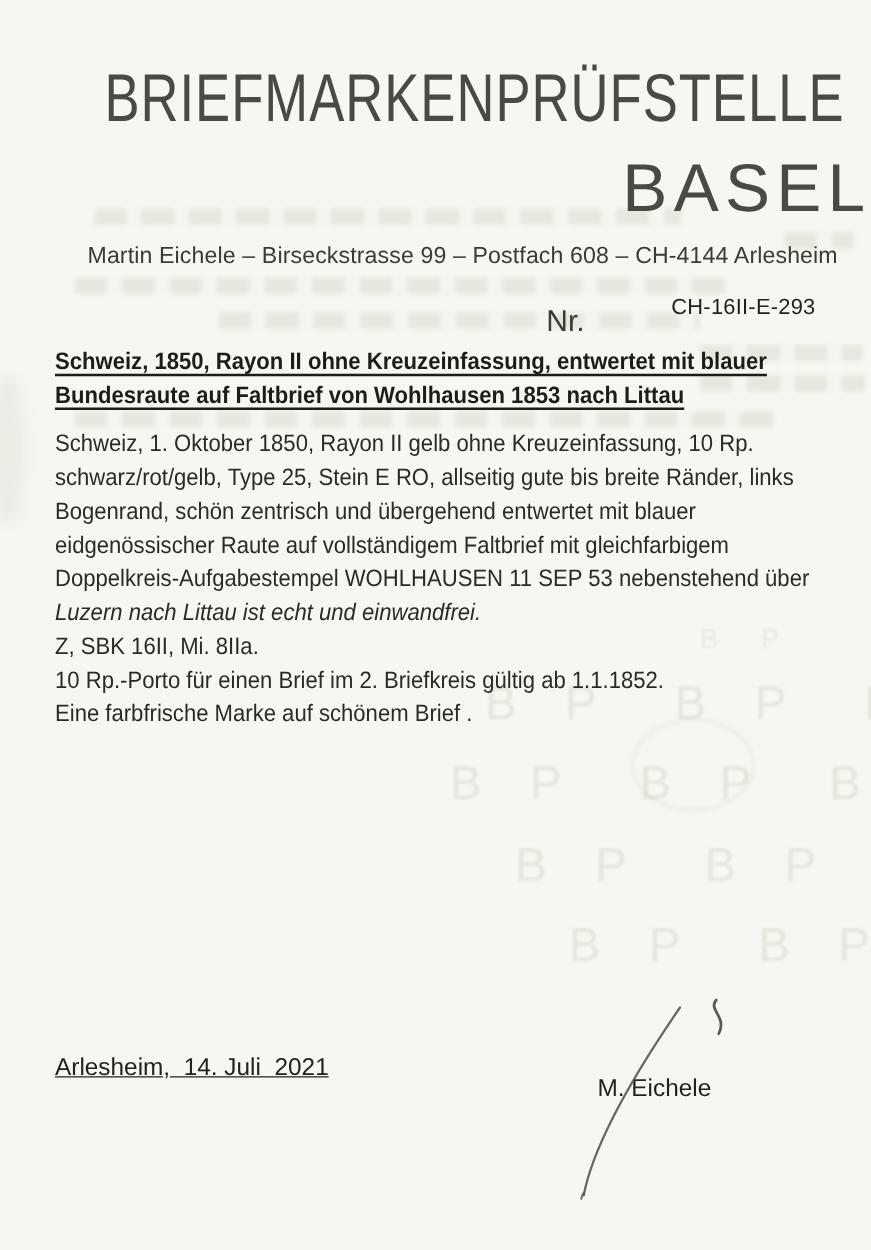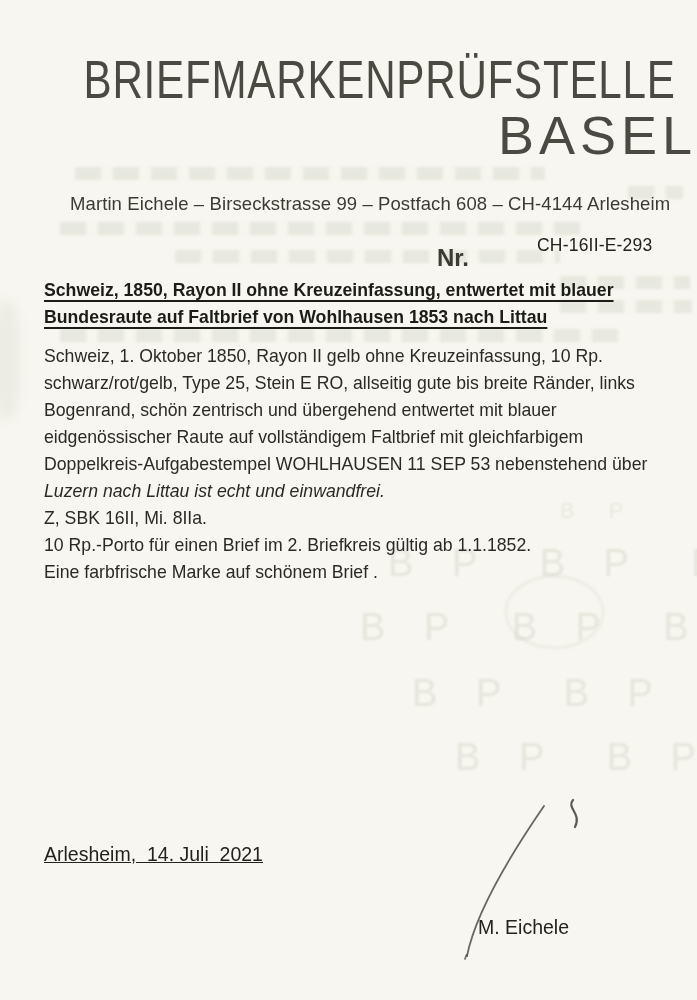--- a/index.html
+++ b/index.html
@@ -5,35 +5,35 @@
   html,body{margin:0;padding:0;background:#e8e7e2;}
   .page{
     position:relative;width:697px;height:1000px;margin:0 auto;
     background:#f7f6f0;overflow:hidden;
     font-family:"Liberation Sans",sans-serif;color:#2a2a26;
   }
   
   .letterhead{position:absolute;top:50px;left:0;width:100%;text-align:right;color:#4b4a42;}
   .title-l1{display:inline-block;font-size:54px;font-weight:400;line-height:58px;
     letter-spacing:1px;transform:scaleX(0.78);transform-origin:50% 0;white-space:nowrap;}
-  .title-l2{display:block;font-size:54px;font-weight:400;line-height:54px;letter-spacing:5px;margin-top:0px;}
+  .title-l2{display:block;font-size:54px;font-weight:400;line-height:54px;letter-spacing:5px;margin-top:16px;}
   .address{position:absolute;left:70px;top:193px;font-size:18.5px;color:#3b3a33;letter-spacing:0.1px;white-space:nowrap;text-align:right;}
   .attest{position:absolute;left:67px;top:240px;font-size:25px;letter-spacing:1.5px;color:#3b3a33;}
-  .nr{position:absolute;left:437px;top:244px;font-size:24px;color:#3b3a33;font-weight:bold;}
+  .nr{position:absolute;left:437px;top:244px;font-size:24px;color:#3b3a33;}
   .certno{position:absolute;left:537px;top:235px;font-size:17.5px;color:#23221e;letter-spacing:0.2px;}
   
   .heading{position:absolute;left:44px;top:276px;font-size:19px;font-weight:700;line-height:27px;
     color:#1c1c19;transform:scaleX(0.93);transform-origin:0 0;white-space:nowrap;}
   .heading .hline{text-decoration:underline;text-decoration-thickness:1.5px;text-underline-offset:4px;}
   .bodytext{position:absolute;left:44px;top:342px;font-size:19px;line-height:27px;color:#2a2a26;
     transform:scaleX(0.93);transform-origin:0 0;white-space:nowrap;}
   .italic{font-style:italic;}
   
   .dateline{position:absolute;left:44px;top:843px;font-size:19.5px;color:#23221e;white-space:pre;text-decoration:underline;}
-  .signame{position:absolute;left:478px;top:916px;font-size:19.5px;color:#23221e;}
+  .signame{position:absolute;left:478px;top:860px;font-size:19.5px;color:#23221e;}
   .signature-svg{position:absolute;left:440px;top:778px;width:200px;height:200px;pointer-events:none;}
   
   .bleed{position:absolute;height:13px;border-radius:2px;filter:blur(1.6px);opacity:0.75;
     background:repeating-linear-gradient(90deg,
       rgba(122,132,104,0.17) 0px, rgba(122,132,104,0.17) 26px,
       rgba(122,132,104,0.02) 26px, rgba(122,132,104,0.02) 38px);}
   .b1{left:75px;top:167px;width:470px;}
   .b2{left:628px;top:186px;width:55px;}
   .b3{left:60px;top:222px;width:520px;}
   .b4{left:175px;top:250px;width:385px;}

